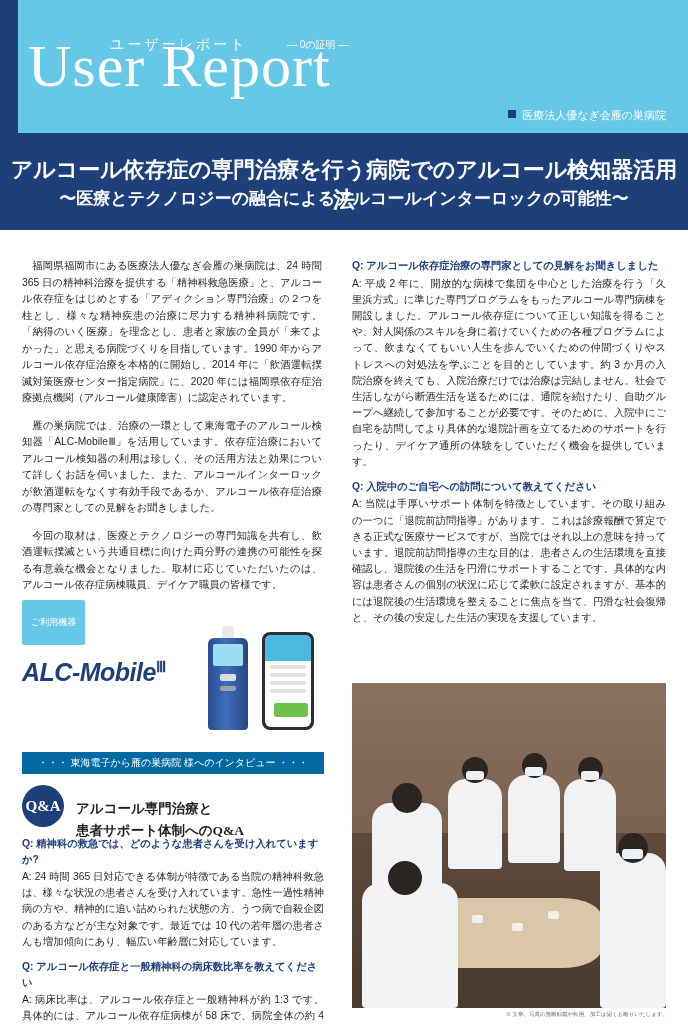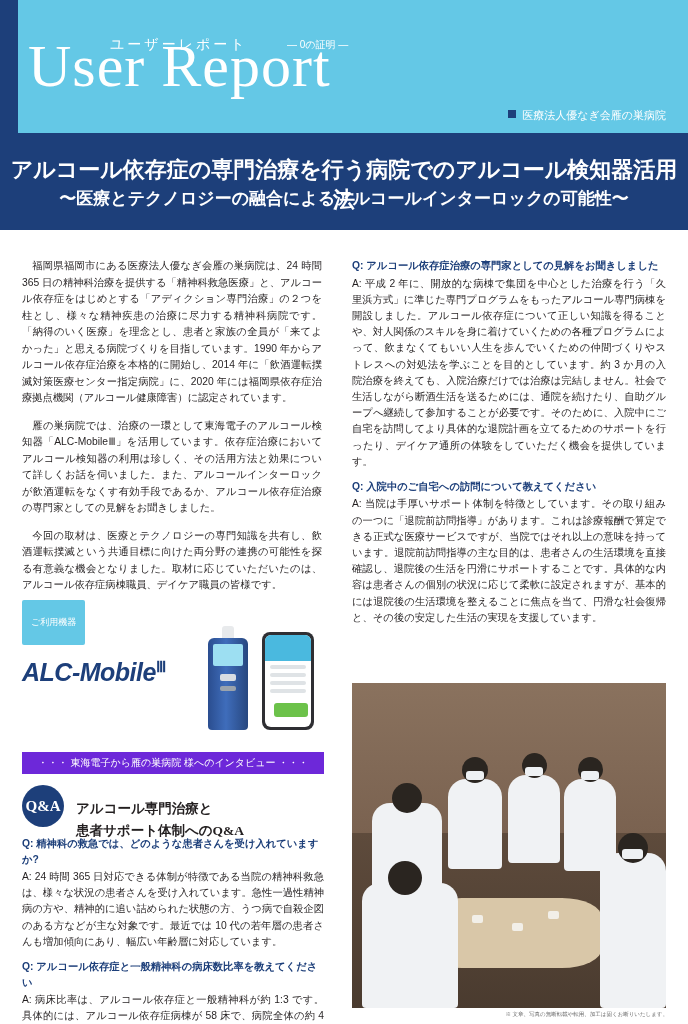--- a/index.html
+++ b/index.html
@@ -209,21 +209,21 @@
     left: 9px; bottom: 10px;
     width: 34px; height: 14px;
     background: #6cc24a;
     border-radius: 3px;
   }
   
   .interview-bar {
     position: absolute;
     left: 22px; top: 752px;
     width: 302px; height: 22px;
-    background: #6d28d9;
+    background: #0369a1;
     color: #ffffff;
     font-size: 10px;
     line-height: 22px;
     text-align: center;
   }
   .qa-head {
     position: absolute;
     left: 22px; top: 783px;
     width: 302px; height: 46px;
   }

